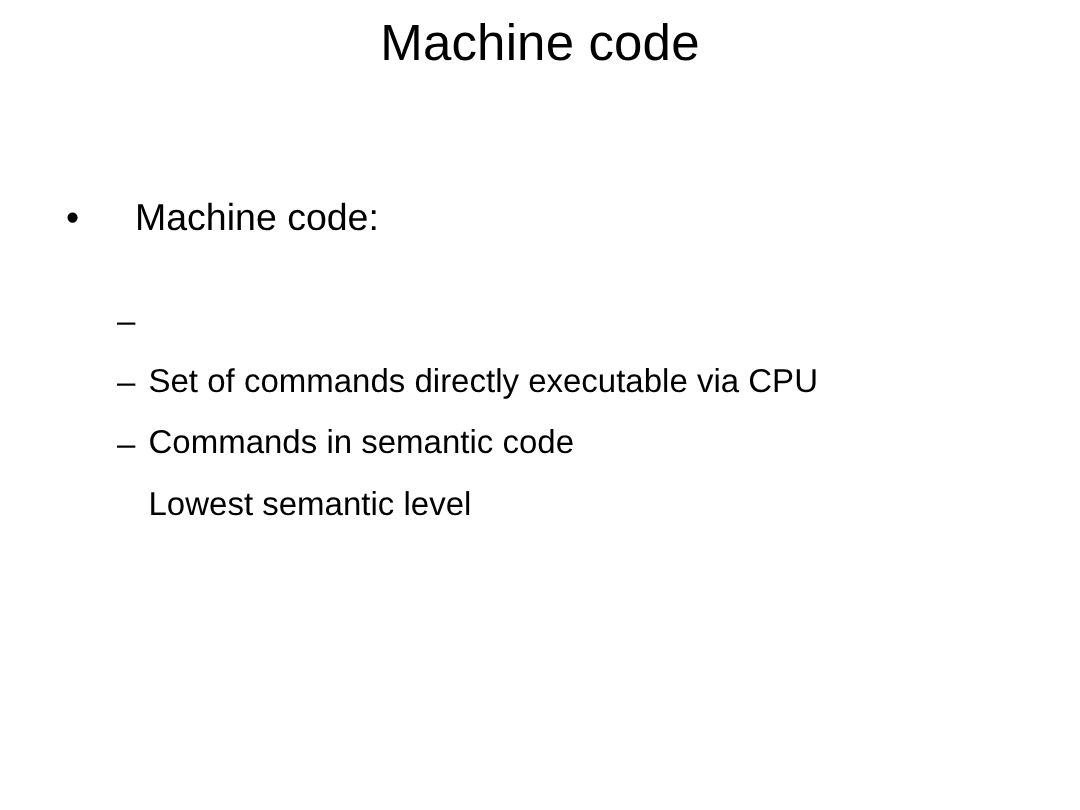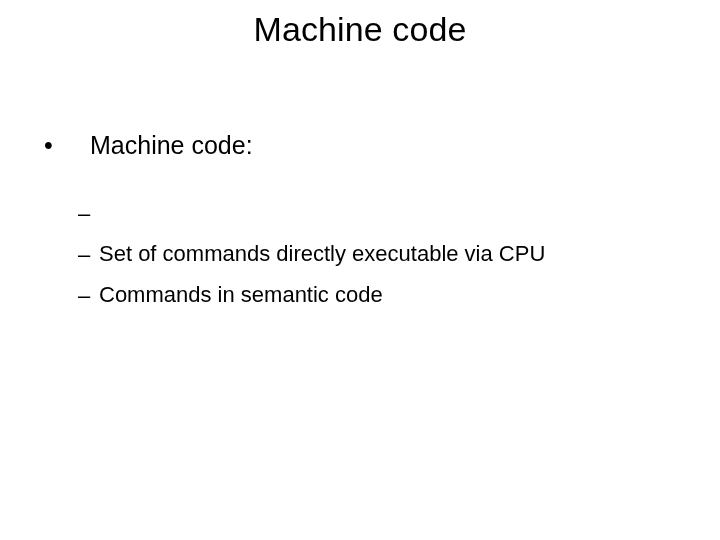--- a/index.html
+++ b/index.html
@@ -104,17 +104,18 @@
         <span class="txt">Set of commands directly executable via CPU</span>
       </div>
 
       <div class="bullet-l2">
         <span class="marker">–</span>
         <span class="txt">Commands in semantic code</span>
       </div>
 
       <div class="bullet-l2">
         <span class="marker">–</span>
+        <span class="txt">Lowest semantic level</span>
       </div>
 
     </div>
   </div>
 </div>
 
 </body></html>

